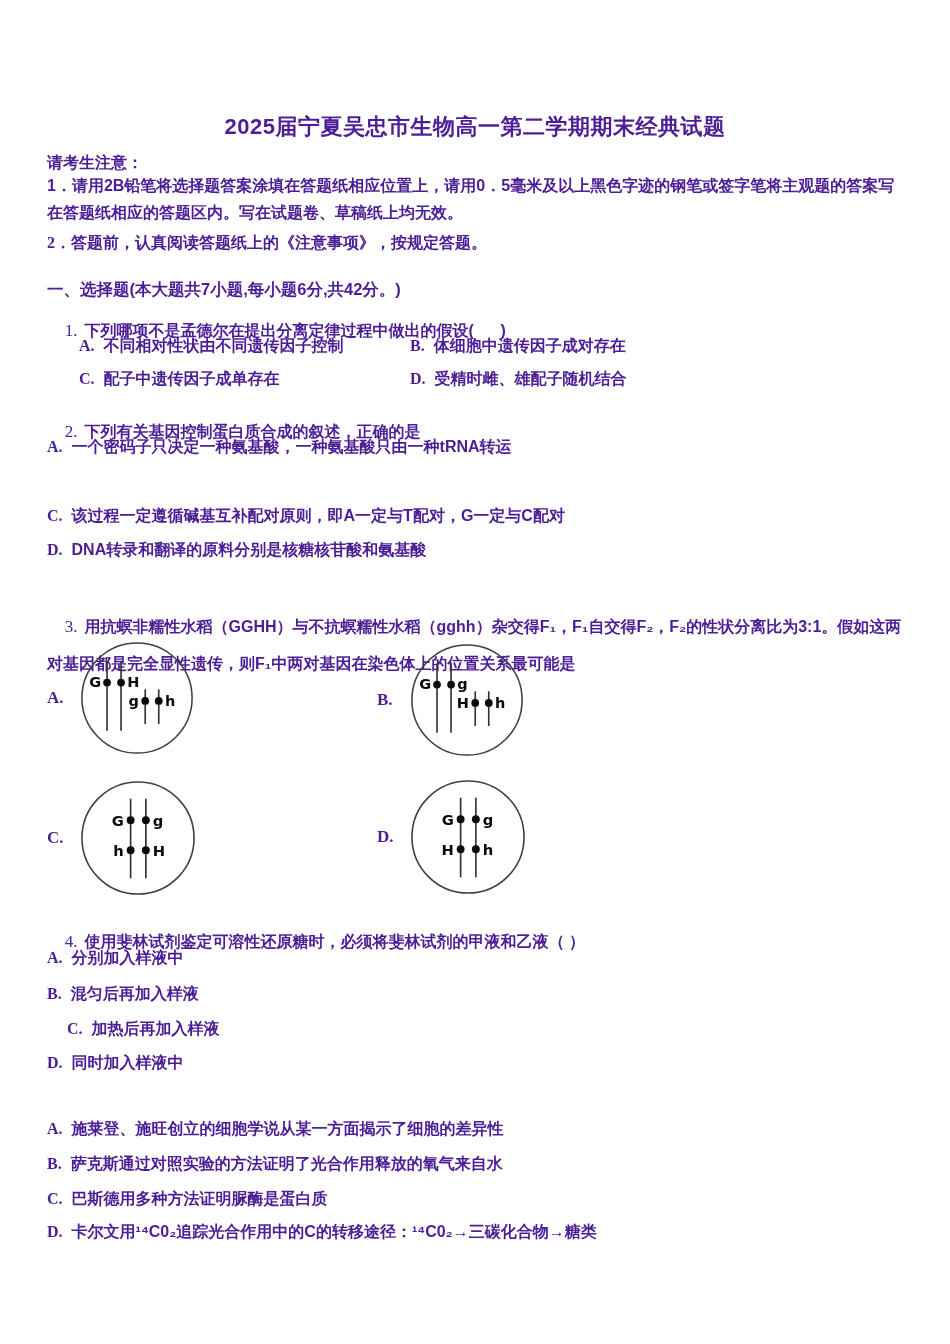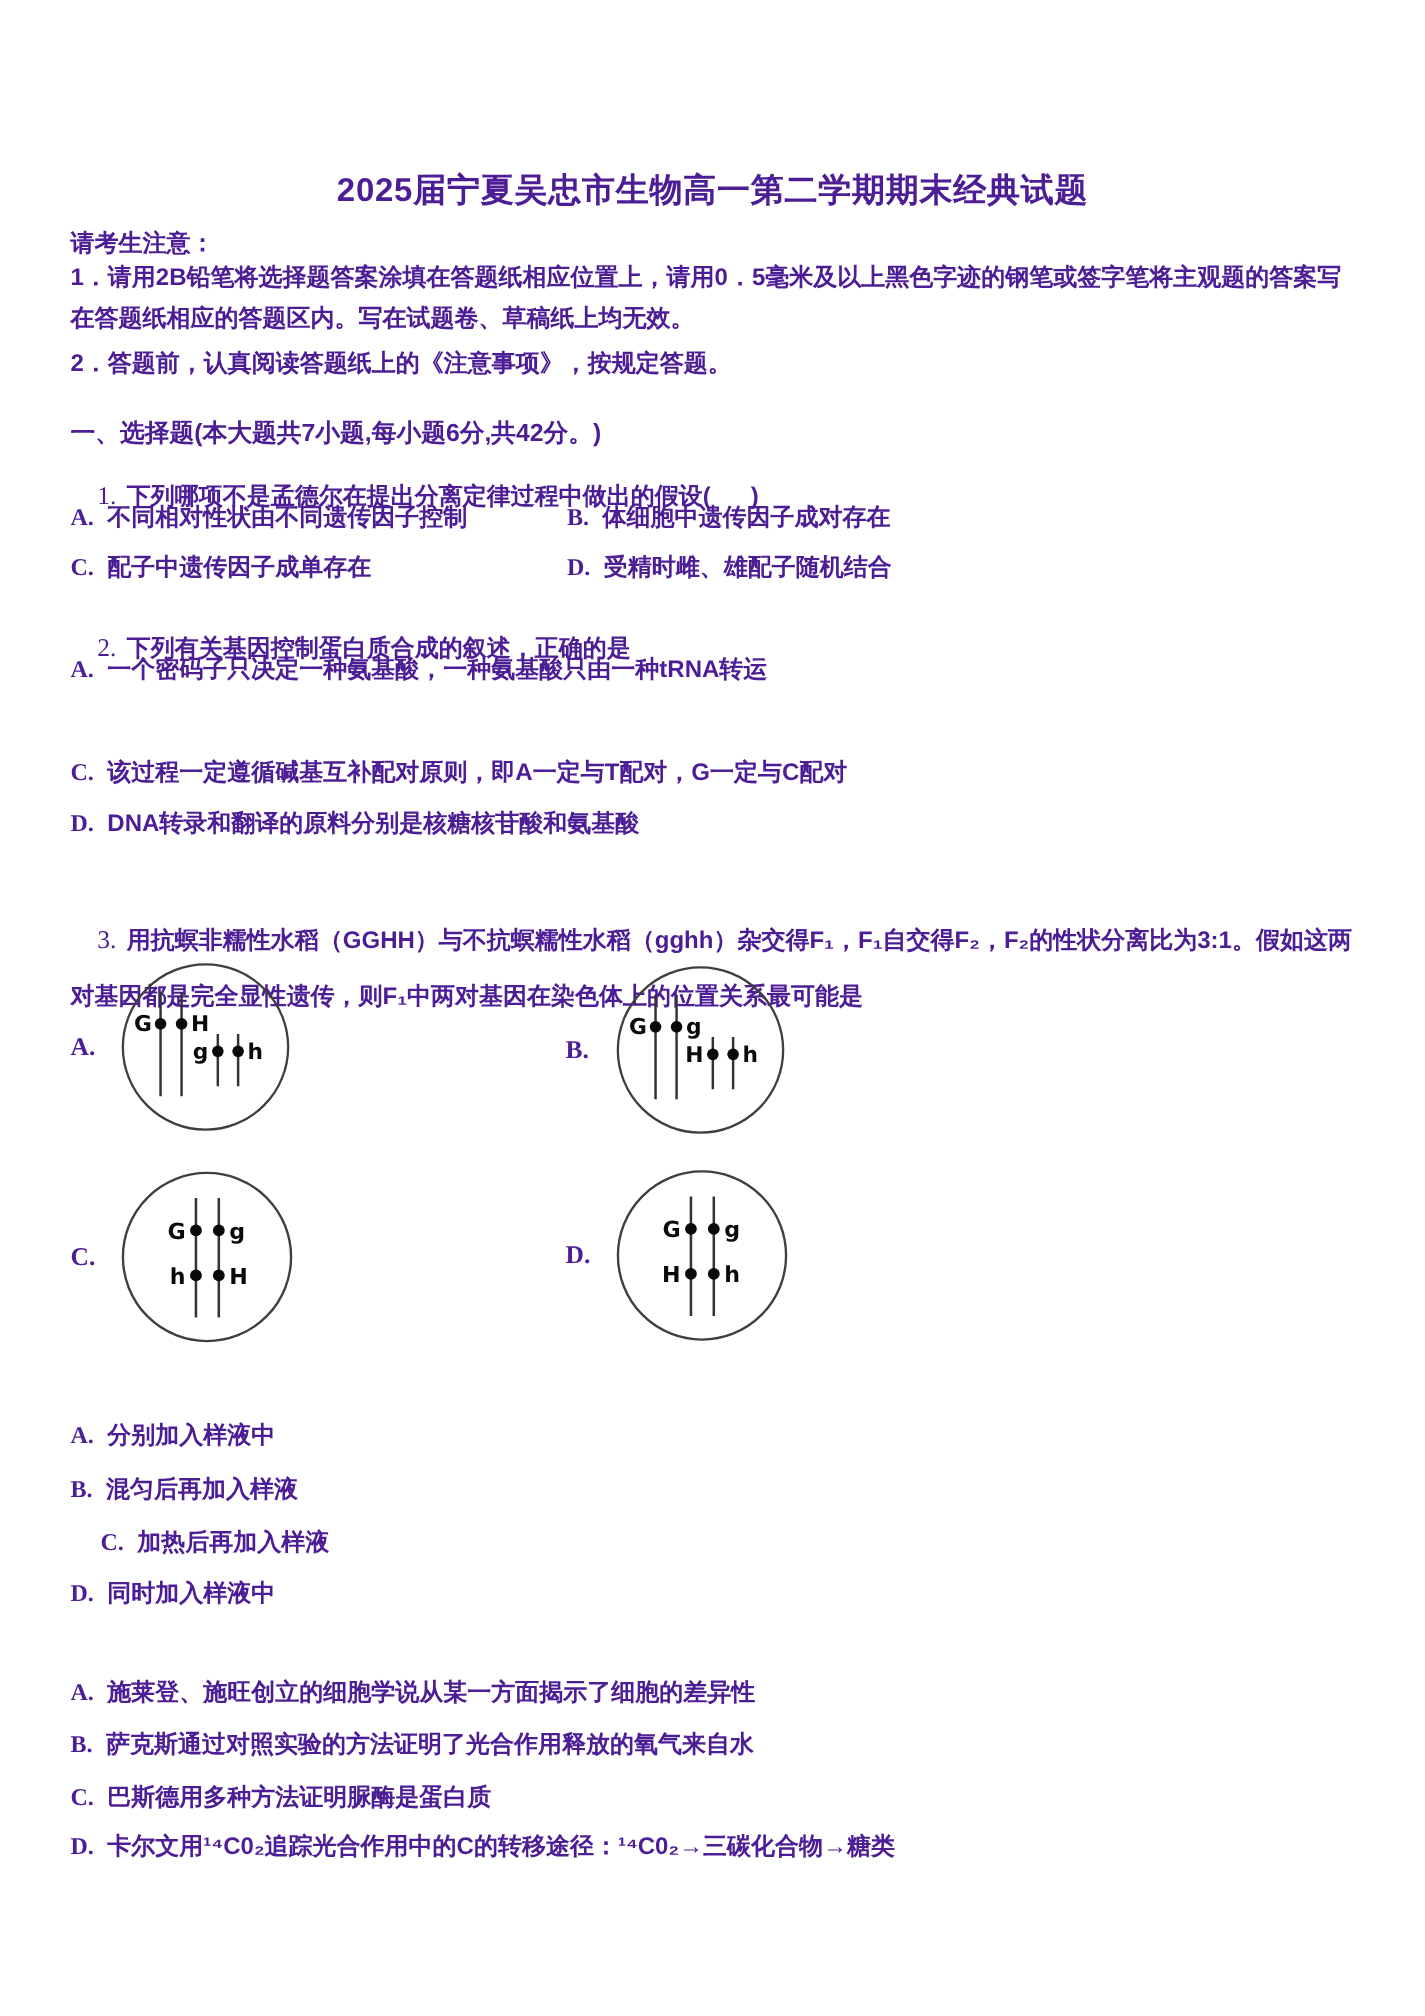--- a/index.html
+++ b/index.html
@@ -36,20 +36,21 @@
   .optletter {
     font-family:"Liberation Serif","DejaVu Serif",serif;
     font-weight:700;
     font-size:16px;
     margin-right:9px;
   }
   .twocol {
     display:grid;
     grid-template-columns:331px 1fr;
     grid-row-gap:13px;
+    margin-left:32px;
   }
   .diagram-cell {
     position:absolute;
     display:flex;
     align-items:center;
     gap:8px;
   }
   .diagram-label {
     font-family:"Liberation Serif","DejaVu Serif",serif;
     font-weight:700;
@@ -68,21 +69,21 @@
 </style>
 </head>
 <body>
 
 <div class="page">
 
   <div class="abs title">2025届宁夏吴忠市生物高一第二学期期末经典试题</div>
 
   <div class="abs cjk wrap27" style="top:149px;">请考生注意：</div>
   <div class="abs cjk wrap27" style="top:172px;">1．请用2B铅笔将选择题答案涂填在答题纸相应位置上，请用0．5毫米及以上黑色字迹的钢笔或签字笔将主观题的答案写在答题纸相应的答题区内。写在试题卷、草稿纸上均无效。</div>
-  <div class="abs cjk wrap27" style="top:229px;">2．答题前，认真阅读答题纸上的《注意事项》，按规定答题。</div>
+  <div class="abs cjk wrap27" style="top:229px;font-family:Liberation Serif, serif;">2．答题前，认真阅读答题纸上的《注意事项》，按规定答题。</div>
 
   <div class="abs cjk" style="top:279px; font-weight:700; font-size:16.5px;">一、选择题(本大题共7小题,每小题6分,共42分。)</div>
 
   <div class="abs cjk" style="top:301px;">
     <span class="qnum">1.</span><span>下列哪项不是孟德尔在提出分离定律过程中做出的假设(      )</span>
   </div>
   <div class="abs twocol" style="top:336px;">
     <div class="cjk"><span class="optletter">A.</span><span>不同相对性状由不同遗传因子控制</span></div>
     <div class="cjk"><span class="optletter">B.</span><span>体细胞中遗传因子成对存在</span></div>
     <div class="cjk"><span class="optletter">C.</span><span>配子中遗传因子成单存在</span></div>
@@ -165,20 +166,23 @@
       <circle class="dot" cx="68" cy="42" r="4"></circle>
       <circle class="dot" cx="52.5" cy="72.5" r="4"></circle>
       <circle class="dot" cx="68" cy="72.5" r="4"></circle>
       <text x="45.5" y="47.5" text-anchor="end">G</text>
       <text x="75" y="47.5" text-anchor="start">g</text>
       <text x="45.5" y="78" text-anchor="end">H</text>
       <text x="75" y="78" text-anchor="start">h</text>
     </svg>
   </div>
 
+  <div class="abs cjk" style="top:912px;">
+    <span class="qnum">4.</span><span>使用斐林试剂鉴定可溶性还原糖时，必须将斐林试剂的甲液和乙液（ ）</span>
+  </div>
   <div class="abs cjk" style="top:948px;"><span class="optletter">A.</span><span>分别加入样液中</span></div>
   <div class="abs cjk" style="top:984px;"><span class="optletter">B.</span><span>混匀后再加入样液</span></div>
   <div class="abs cjk" style="top:1019px;margin-left:20px;"><span class="optletter">C.</span><span>加热后再加入样液</span></div>
   <div class="abs cjk" style="top:1053px;"><span class="optletter">D.</span><span>同时加入样液中</span></div>
 
   <div class="abs cjk" style="top:1119px;"><span class="optletter">A.</span><span>施莱登、施旺创立的细胞学说从某一方面揭示了细胞的差异性</span></div>
   <div class="abs cjk" style="top:1154px;"><span class="optletter">B.</span><span>萨克斯通过对照实验的方法证明了光合作用释放的氧气来自水</span></div>
   <div class="abs cjk" style="top:1189px;"><span class="optletter">C.</span><span>巴斯德用多种方法证明脲酶是蛋白质</span></div>
   <div class="abs cjk" style="top:1222px;"><span class="optletter">D.</span><span>卡尔文用¹⁴C0₂追踪光合作用中的C的转移途径：¹⁴C0₂→三碳化合物→糖类</span></div>
 

